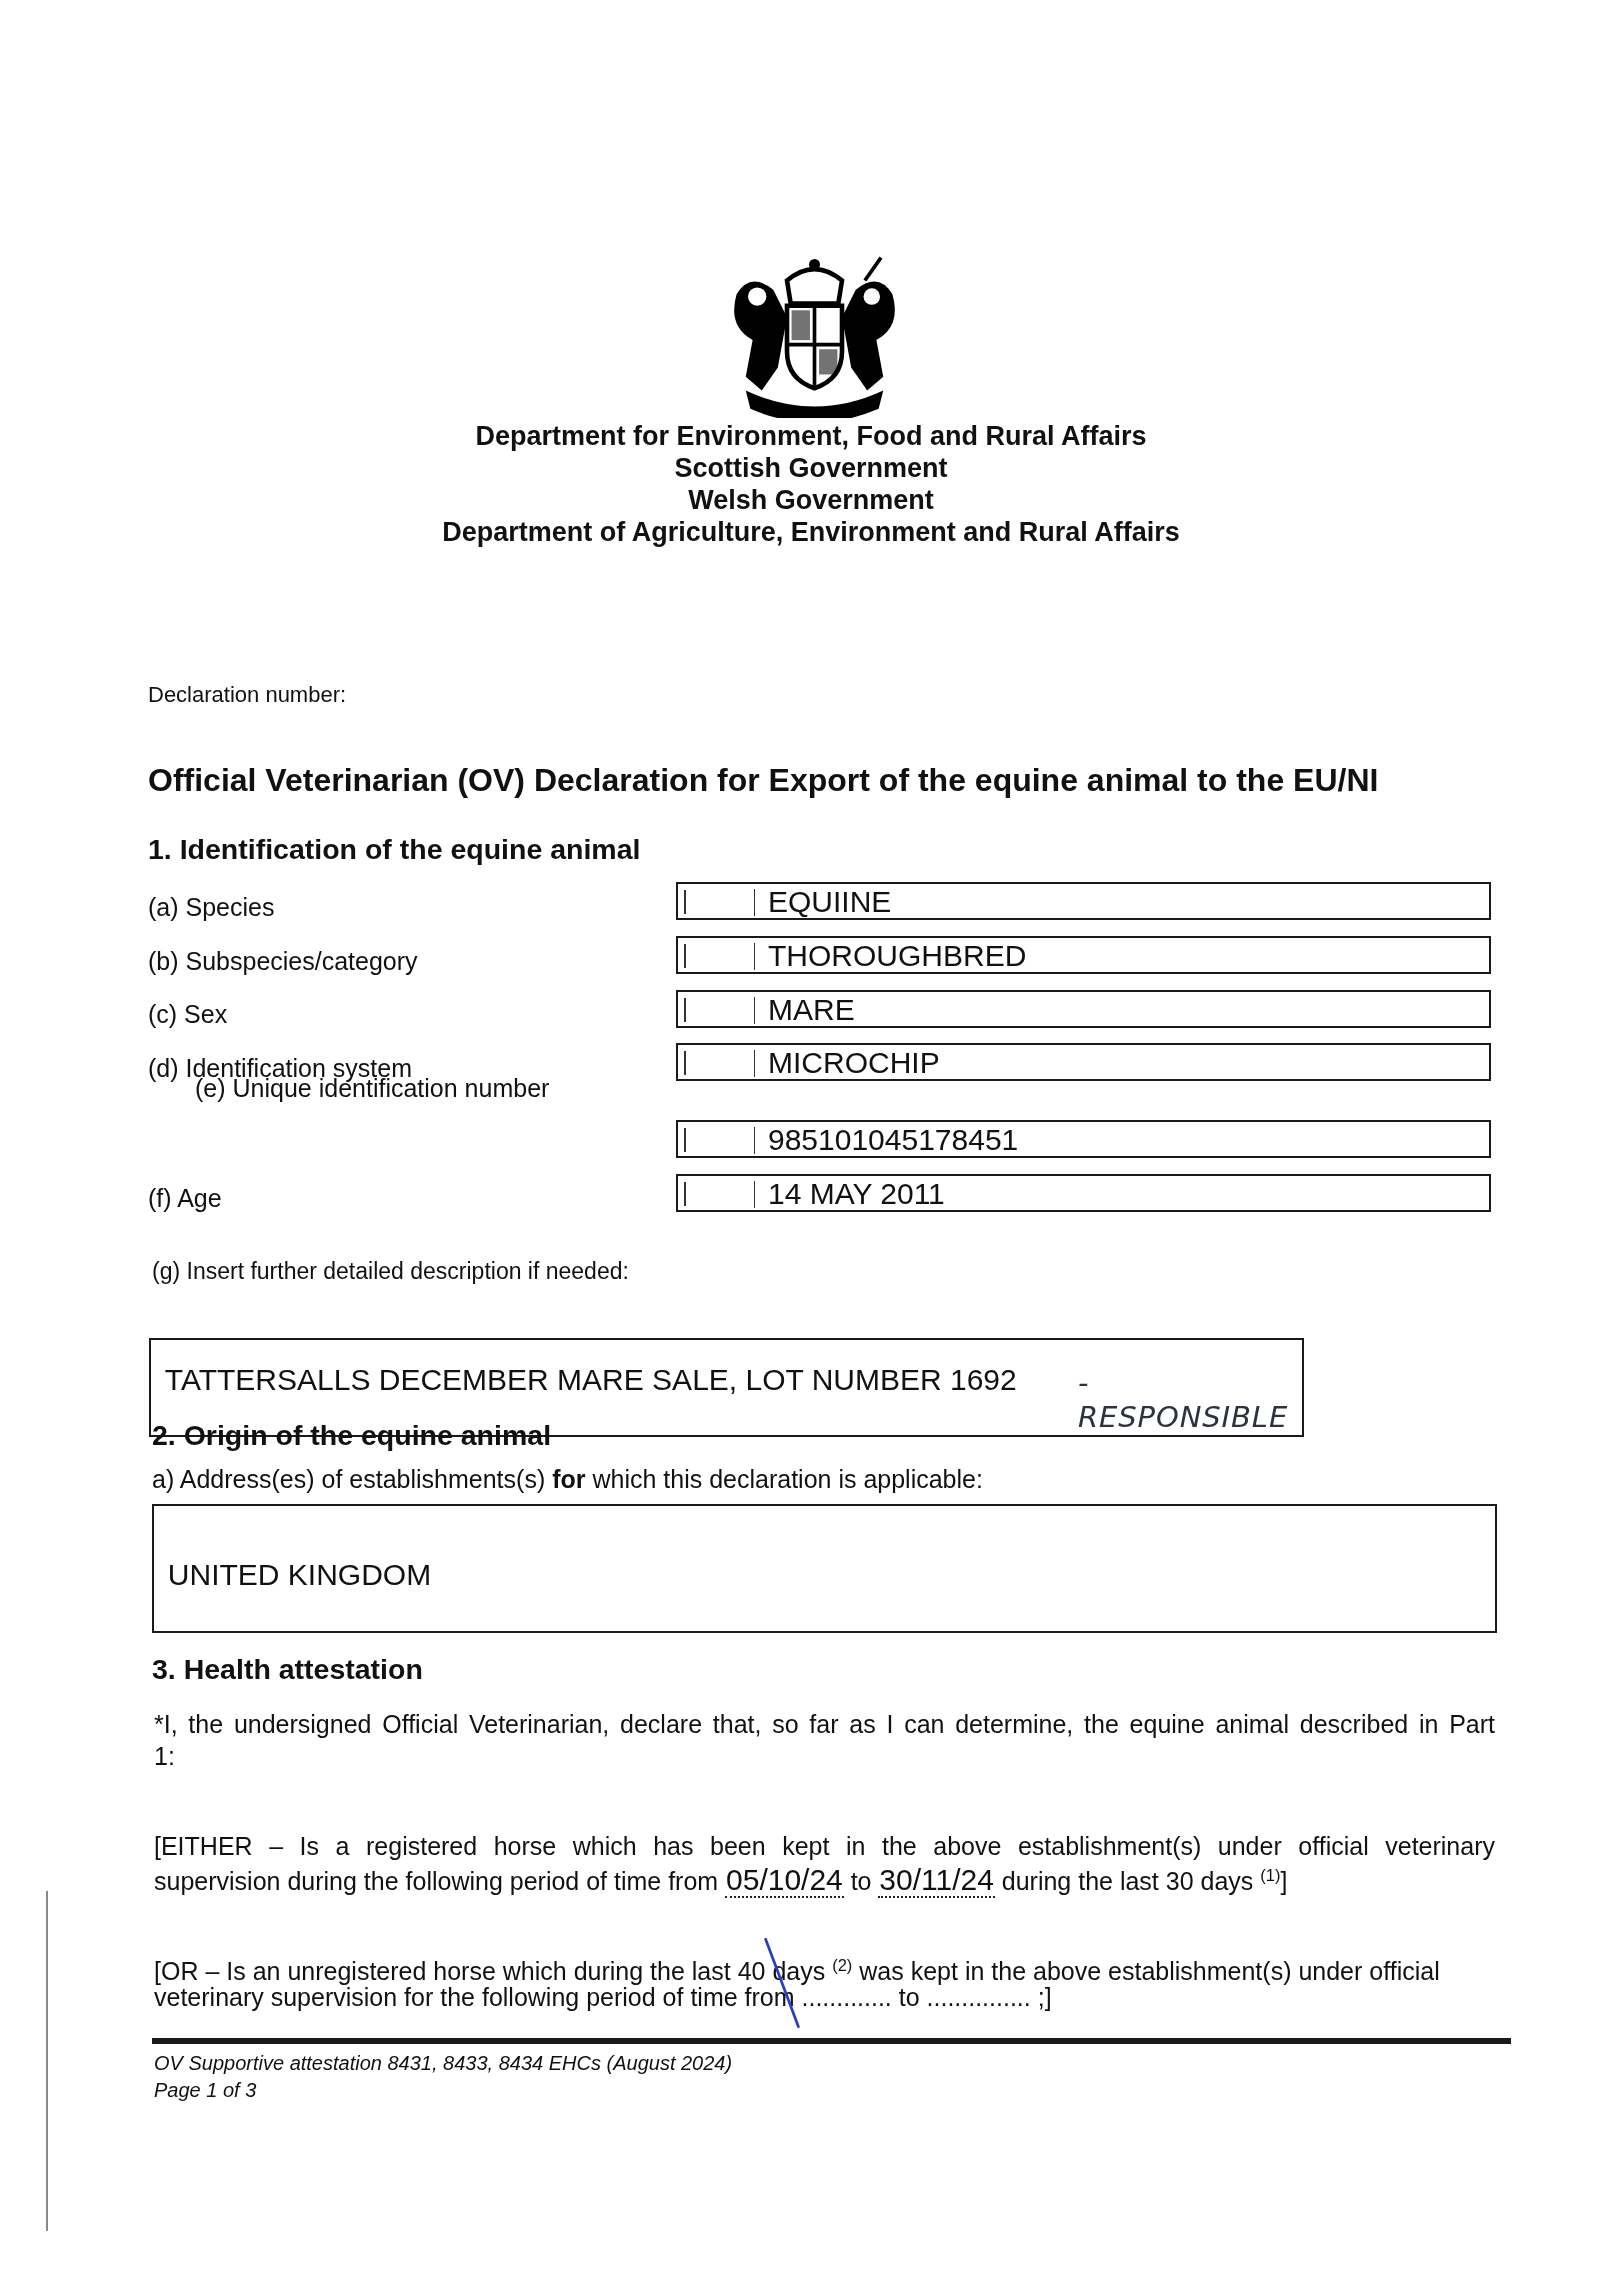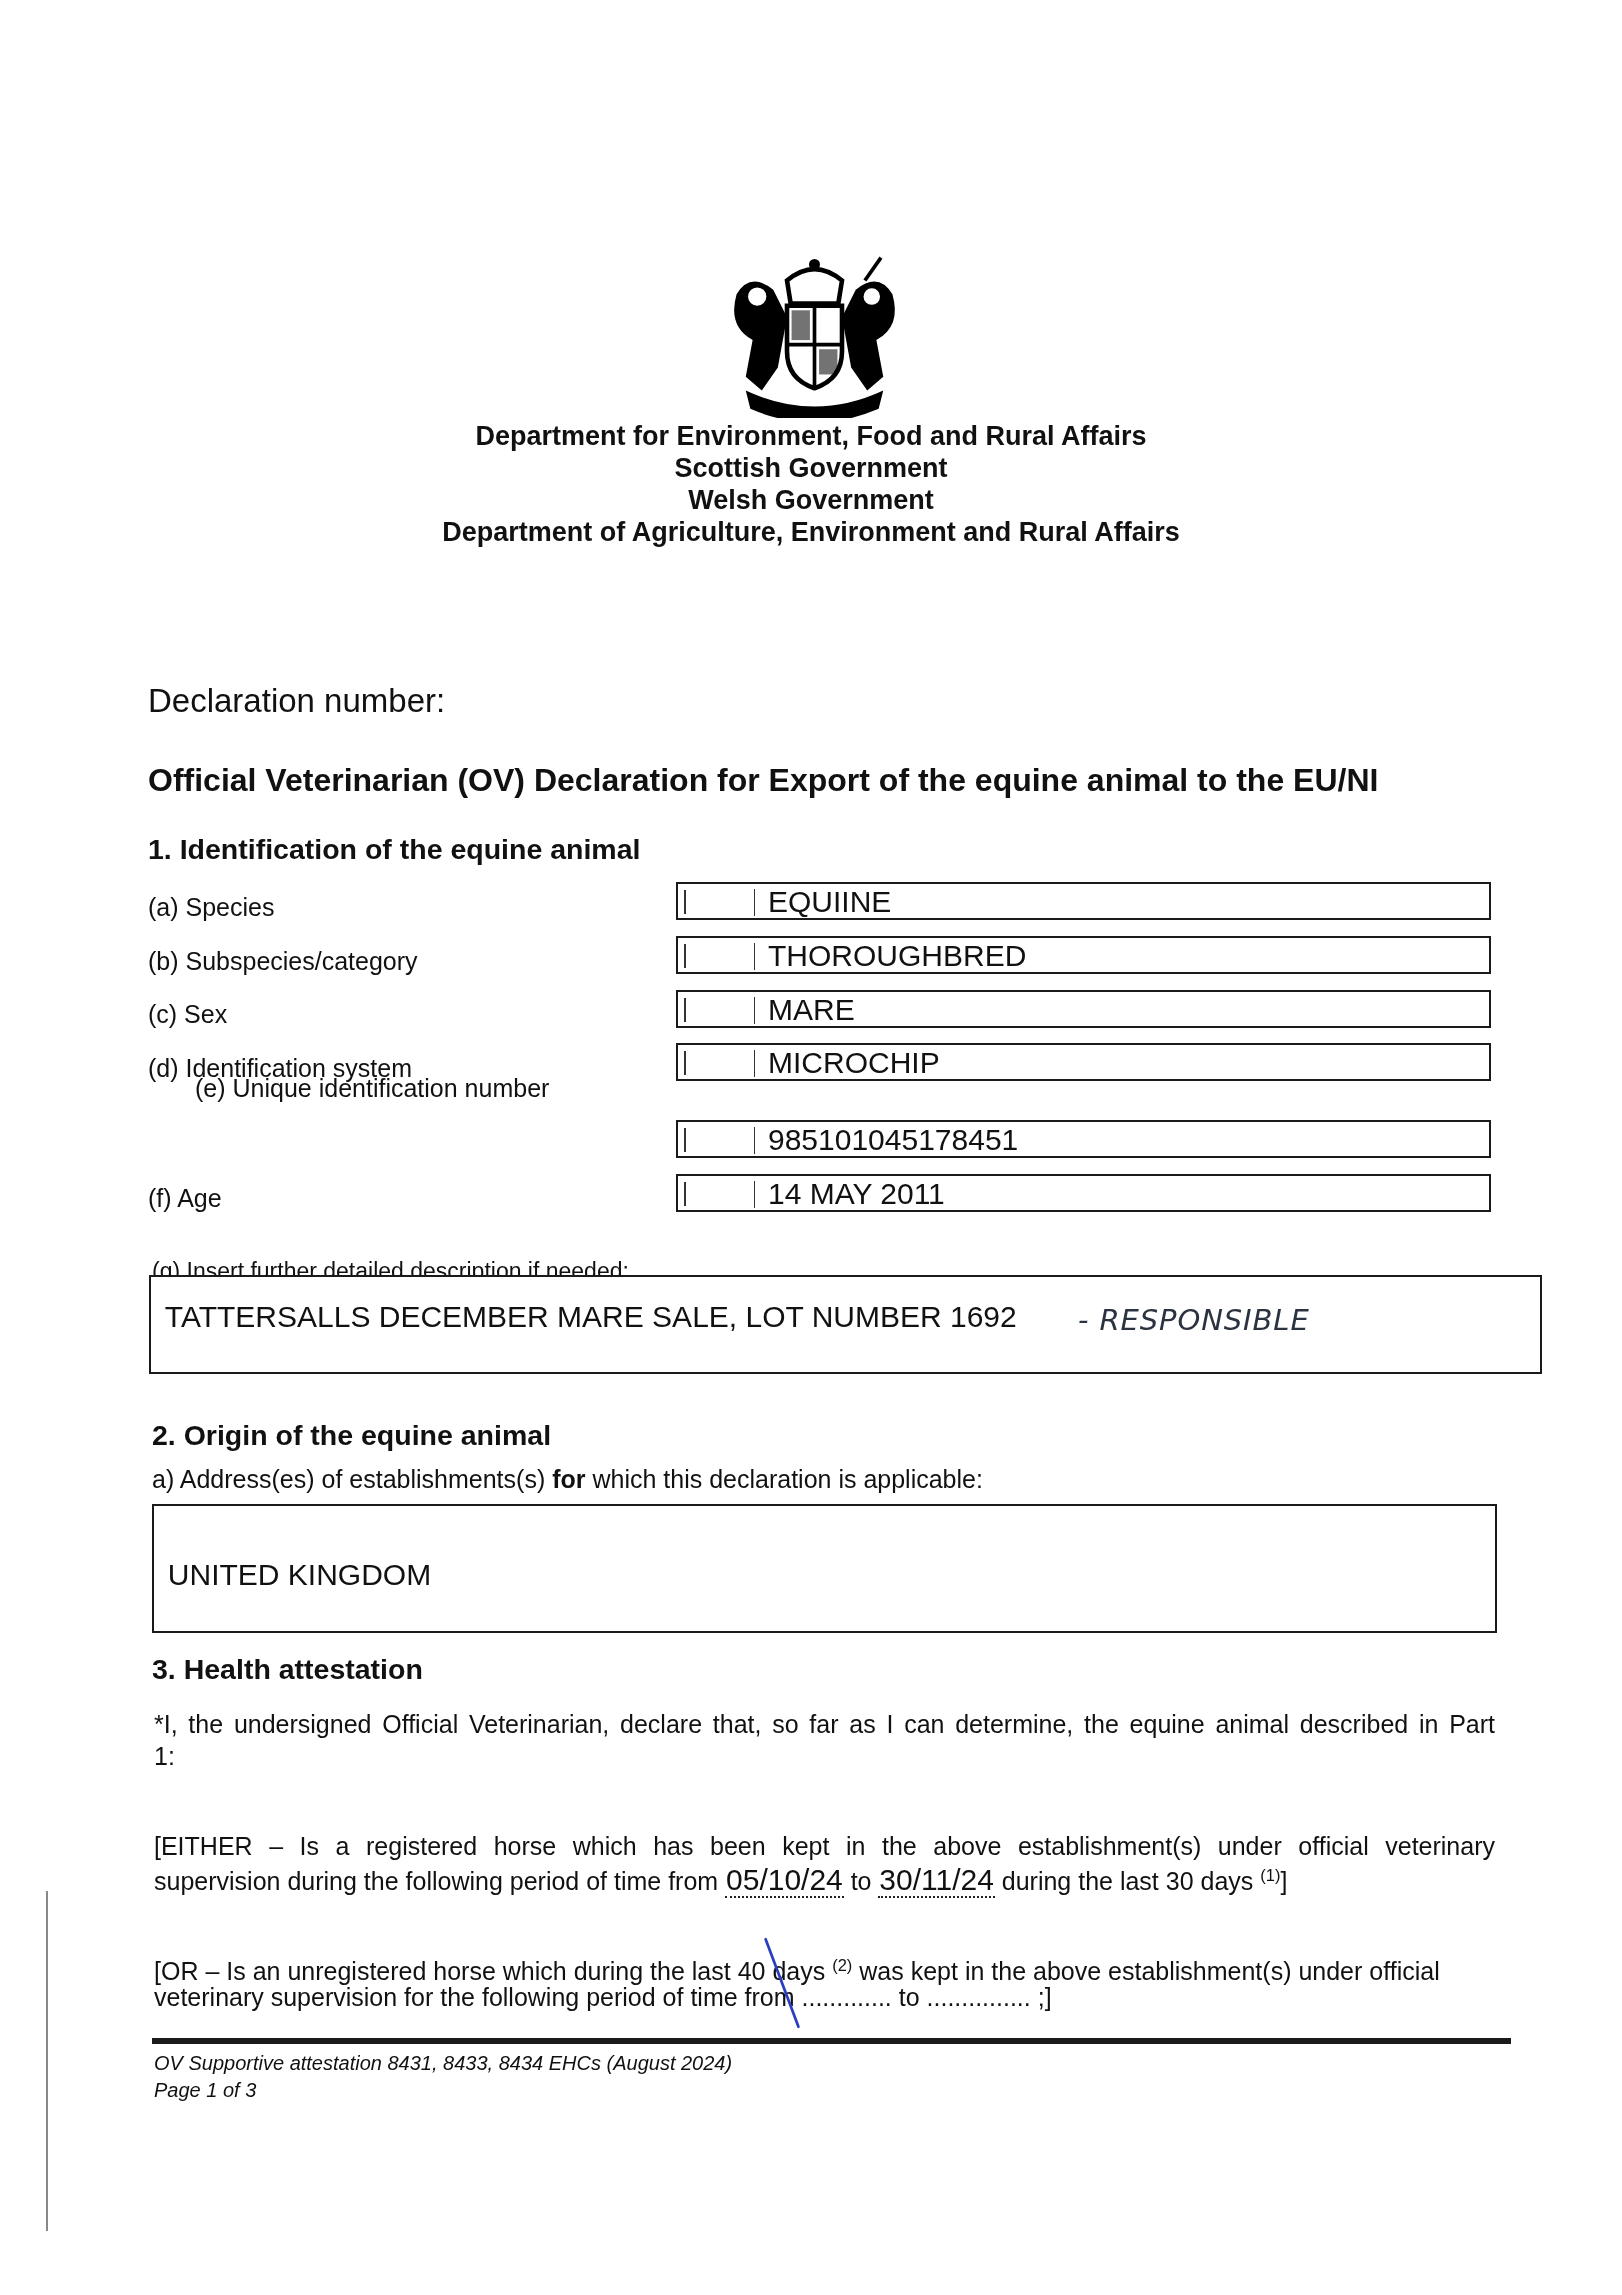--- a/index.html
+++ b/index.html
@@ -4,21 +4,21 @@
 <style>
   html, body { margin: 0; padding: 0; background: #ffffff; }
   body {
     width: 1622px; height: 2295px; position: relative; overflow: hidden;
     font-family: "Liberation Sans", "DejaVu Sans", sans-serif; color: #111;
   }
   .abs { position: absolute; }
   
   #crest { left: 718px; top: 253px; width: 193px; height: 165px; }
   .dept { left: 0; width: 1622px; text-align: center; font-weight: bold; font-size: 27px; line-height: 32px; }
-  .lbl { font-size: 33px; }
+  .lbl { font-size: 22px; }
   .h1 { font-size: 32px; font-weight: bold; }
   .h2 { font-size: 28.5px; font-weight: bold; }
   .field-label { left: 148px; font-size: 25px; }
   .field-box {
     left: 676px; width: 815px; height: 38px; border: 2.8px solid #1a1a1a; box-sizing: border-box;
     background: #fff;
   }
   .field-box .tick1 { position: absolute; left: 6.4px; top: 6.4px; width: 1.4px; height: 24px; background: #333; }
   .field-box .tick2 { position: absolute; left: 76px; top: 4.6px; width: 1.4px; height: 27px; background: #333; }
   .field-box .val { position: absolute; left: 90px; top: 1.8px; font-size: 30px; line-height: 32px; color: #111; }
@@ -102,21 +102,21 @@
 </div>
 
 <div class="abs field-label" style="top:1184px;">(f) Age</div>
 <div class="abs field-box" style="top:1174px;">
   <span class="tick1"></span>
     <span class="tick2"></span>
   <span class="val">14 MAY 2011</span>
 </div>
 
 <div class="abs" style="left:152px; top:1258px; font-size:23px;">(g) Insert further detailed description if needed:</div>
-<div class="abs big-box" style="left:149px; top:1275px; width:1393px; height:99px;">
+<div class="abs big-box" style="left:149px; top:1338px; width:1155px; height:99px;">
   <span class="abs" style="left:13.8px; top:23px; font-size:30px;">TATTERSALLS DECEMBER MARE SALE, LOT NUMBER 1692</span>
   <span class="abs hand" style="left:927px; top:26px;">- RESPONSIBLE</span>
 </div>
 
 <div class="abs h2" style="left:152px; top:1419px;">2. Origin of the equine animal</div>
 <div class="abs lbl" style="left:152px; top:1465px; font-size:25px;">
   <span>a) Address(es) of establishments(s) </span><b>for</b><span> which this declaration is applicable:</span>
 </div>
 <div class="abs big-box" style="left:152px; top:1504px; width:1345px; height:129px;">
   <div class="abs" style="left:13.8px; top:53px; font-size:30px; line-height:32px;">UNITED KINGDOM</div>

